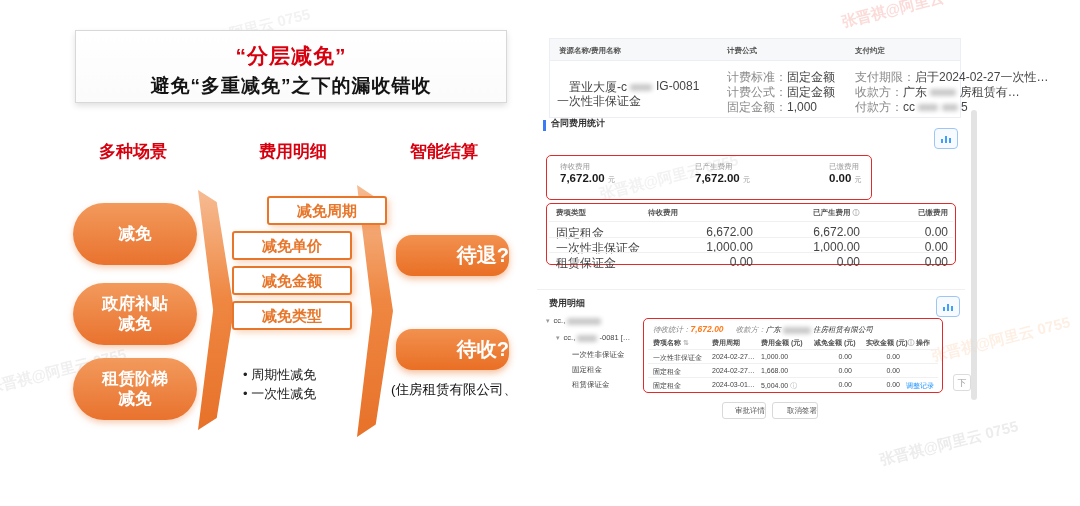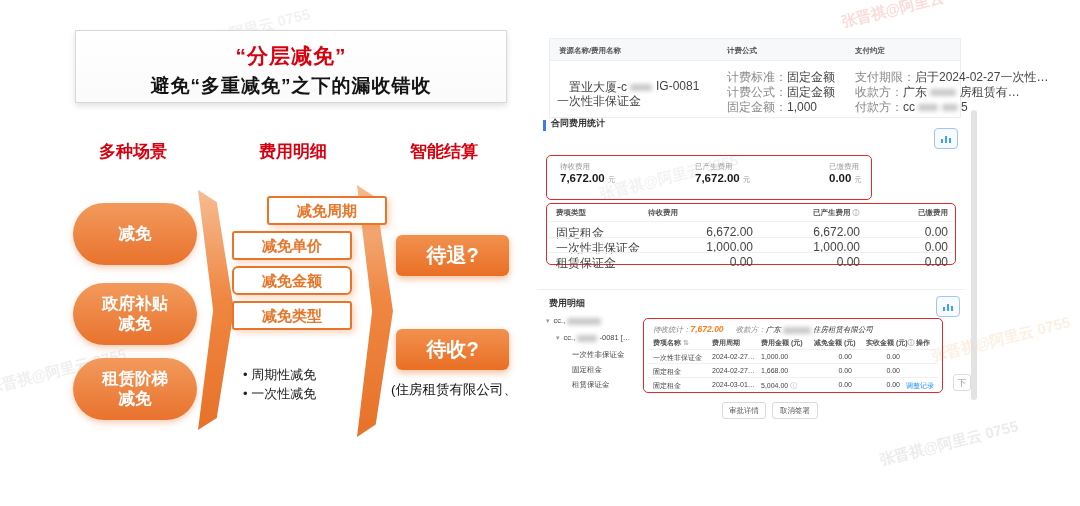--- a/index.html
+++ b/index.html
@@ -25,24 +25,24 @@
 
   .flow-arrow { clip-path:polygon(0% 0%, 52% 5%, 100% 50%, 52% 95%, 0% 100%, 42% 50%);
     background:linear-gradient(180deg,#f6b88d 0%,#ee8138 45%,#e66a1e 100%); opacity:.95; }
 
   .obox { width:120px; height:29px; background:#fff; border:2px solid #e8762a; border-radius:3px;
     color:#e8762a; font-weight:bold; font-size:15px; text-align:center; line-height:25px;
     box-shadow:3px 3px 6px rgba(237,125,49,.30); }
 
   .bullet-line { font-size:13px; color:#222; }
 
-  .result-btn { width:113px; height:41px; border-radius:6px;
+  .result-btn { width:113px; height:41px; border-radius:16px;
     background:linear-gradient(180deg,#f2914f,#e96f24);
     box-shadow:0 3px 7px rgba(233,111,36,.45);
-    color:#fff; font-weight:bold; font-size:20px; text-align:center; line-height:41px; }
+    color:#fff; font-weight:bold; font-size:20px; text-align:right; line-height:41px; }
 
   .caption { font-size:13.5px; color:#141414; text-align:center; line-height:1.55; width:160px; }
 
   
   .ui { font-size:8px; color:#333; }
   .t-border { border:1px solid #ebeef5; background:#fff; }
   .t-headrow { background:#f7f8fa; border-bottom:1px solid #ebeef5; }
   .h-cell { font-size:7.5px; color:#555; font-weight:bold; }
   .cell { font-size:12px; color:#444; }
   .lbl { color:#8a8a8a; }
@@ -57,21 +57,21 @@
   .stat-value { font-size:11.5px; font-weight:bold; color:#1a1a1a; }
   .stat-unit { font-size:7px; color:#9a9a9a; font-weight:normal; }
   .sep { background:#f0f0f0; height:1px; }
   .num { text-align:right; }
   .info-i { font-size:7px; color:#b0b0b0; }
   .link { color:#1890ff; cursor:pointer; }
   .tree-item { font-size:7.5px; color:#444; cursor:pointer; white-space:nowrap; }
   .tree-arrow { color:#999; font-size:7px; margin-right:2px; }
   .orange-num { color:#ff7a1a; font-weight:bold; font-size:8.5px; }
   .foot-btn { border:1px solid #d9d9d9; border-radius:3px; background:#fff; color:#555;
-    font-size:7.5px; text-align:center; line-height:15px; cursor:pointer; }
+    font-size:7.5px; text-align:right; line-height:15px; cursor:pointer; }
   .scrollbar { width:6px; border-radius:3px; background:#d9d9d9; opacity:.75; }
   .pgdn { width:18px; height:17px; border:1px solid #dcdcdc; border-radius:3px; background:#fff;
     color:#999; font-size:9px; text-align:center; line-height:16px; cursor:pointer; }
   .wm { color:rgba(128,128,128,.10); font-size:15px; font-weight:bold; white-space:nowrap;
         transform:rotate(-14deg); pointer-events:none; }
 </style>
 </head>
 <body>
 
 <div class="page">
@@ -104,21 +104,21 @@
     <div class="abs pill" style="left:73px;top:358px;">
       <span>租赁阶梯</span>
       <span>减免</span>
     </div>
 
     <div class="abs flow-arrow" style="left:198px;top:190px;width:36px;height:240px;"></div>
     <div class="abs flow-arrow" style="left:357px;top:185px;width:36px;height:252px;"></div>
 
     <div class="abs obox" style="left:232px;top:196px;margin-left:35px;">减免周期</div>
     <div class="abs obox" style="left:232px;top:231px;">减免单价</div>
-    <div class="abs obox" style="left:232px;top:266px;border-radius:6px;">减免金额</div>
+    <div class="abs obox" style="left:232px;top:266px;">减免金额</div>
     <div class="abs obox" style="left:232px;top:301px;">减免类型</div>
 
     <div class="abs bullet-line" style="left:243px;top:366px;">• 周期性减免</div>
     <div class="abs bullet-line" style="left:243px;top:385px;">• 一次性减免</div>
 
     <div class="abs result-btn" style="left:396px;top:235px;">待退?</div>
     <div class="abs result-btn" style="left:396px;top:329px;">待收?</div>
 
     <div class="abs caption" style="left:374px;top:380px;">
       <div>(住房租赁有限公司、</div>

